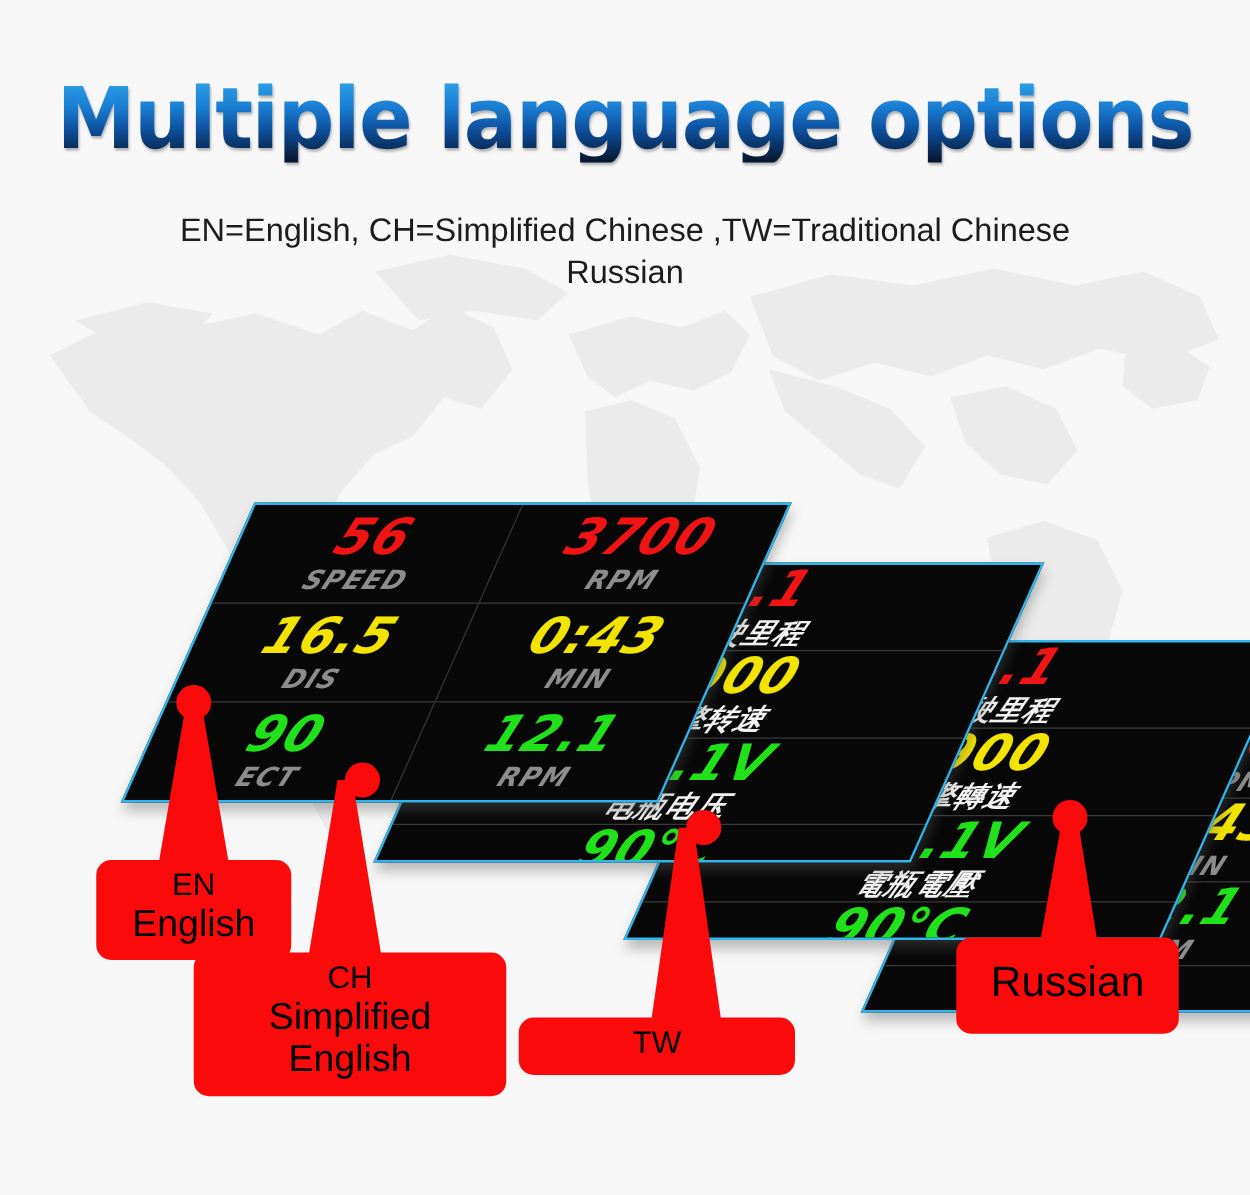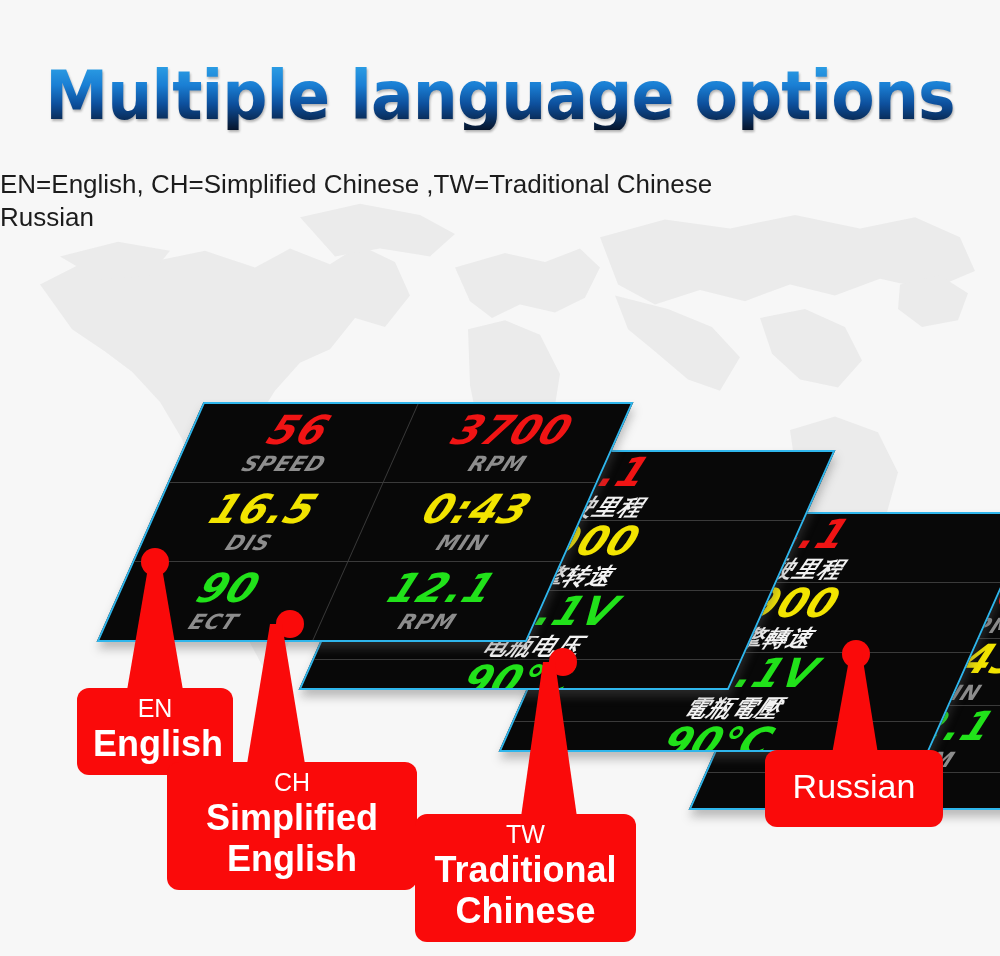--- a/index.html
+++ b/index.html
@@ -23,21 +23,21 @@
     font-size:68px;font-weight:bold;letter-spacing:-1px;
     line-height:1;
     transform:scaleX(.93);
     background:linear-gradient(180deg,#2fa4e8 0%,#1a7fd4 34%,#0d4f9c 62%,#07152c 100%);
     -webkit-background-clip:text;background-clip:text;
     color:transparent;-webkit-text-fill-color:transparent;
     filter:drop-shadow(1px 2px 1px rgba(120,120,120,.55));
     white-space:nowrap;
   }
   .subtitle{
-    position:absolute;top:168px;left:0;width:1000px;text-align:left;
+    position:absolute;top:168px;left:0;width:1000px;text-align:center;
     font-size:26px;color:#1c1c1c;line-height:1.28;
   }
 
   
   #stack{position:absolute;left:0;top:0;width:1000px;height:956px;}
 
   .panel{
     position:absolute;
     width:430px;height:240px;
     background:#080808;
@@ -88,25 +88,25 @@
   
   .callout{position:absolute;z-index:20;}
   .dot{
     position:absolute;width:28px;height:28px;border-radius:50%;
     background:#fa0a0a;left:50%;margin-left:-14px;top:0;
   }
   .tri{
     position:absolute;left:50%;top:12px;background:#fa0a0a;
   }
   .bubble{
-    position:absolute;background:#fa0a0a;color:#ffffff;border-radius:12px;
+    position:absolute;background:#fa0a0a;color:#000000;border-radius:12px;
     text-align:center;padding:7px 16px 11px;left:50%;
   }
   .bubble .code{display:block;font-size:25px;line-height:1.1;}
-  .bubble .name{display:block;font-size:36px;font-weight:bold;line-height:1.15;}
+  .bubble .name{display:block;font-size:30px;font-weight:normal;line-height:1.15;}
   .bubble .solo{display:block;font-size:34px;line-height:1.2;padding:4px 0;}
 </style>
 </head>
 <body>
 
 <svg id="worldmap" viewBox="0 0 1000 500" preserveAspectRatio="none" aria-hidden="true">
   <g>
     <path d="M40 120 L95 95 L150 100 L205 90 L255 105 L290 88 L330 102 L360 85 L395 100
              L410 130 L385 158 L355 150 L330 178 L300 190 L275 215 L250 250 L230 290
              L212 330 L196 300 L182 258 L160 225 L132 198 L105 180 L72 160 Z"></path>
@@ -262,34 +262,33 @@
     <span class="code">EN</span>
     <span class="name">English</span>
   </div>
 </div>
 
 <div class="callout" id="co-ch" style="left:165px;top:610px;width:240px;">
   <div class="dot" style="left:125px;"></div>
   <svg width="260" height="140" style="position:absolute;left:0;top:14px;">
     <polygon points="105,0 117,0 140,140 82,140" fill="#fa0a0a"></polygon>
   </svg>
-  <div class="bubble" style="top:152px;left:-10px;margin-left:12px;width:250px;box-sizing:border-box;">
+  <div class="bubble" style="top:152px;left:-10px;margin-left:0;width:250px;box-sizing:border-box;">
     <span class="code">CH</span>
     <span class="name">Simplified English</span>
   </div>
 </div>
 
 <div class="callout" id="co-tw" style="left:425px;top:648px;width:270px;">
   <div class="dot" style="left:138px;"></div>
   <svg width="280" height="155" style="position:absolute;left:0;top:14px;">
     <polygon points="118,0 130,0 152,155 96,155" fill="#fa0a0a"></polygon>
   </svg>
   <div class="bubble" style="top:166px;left:-10px;margin-left:0;width:221px;box-sizing:border-box;">
     <span class="code">TW</span>
-    <span class="name">Traditional Chinese</span>
   </div>
 </div>
 
 <div class="callout" id="co-ru" style="left:770px;top:640px;width:180px;">
   <div class="dot" style="left:86px;"></div>
   <svg width="180" height="100" style="position:absolute;left:0;top:14px;">
     <polygon points="80,0 92,0 108,100 62,100" fill="#fa0a0a"></polygon>
   </svg>
   <div class="bubble" style="top:110px;left:-5px;margin-left:0;width:178px;box-sizing:border-box;padding:12px 10px 16px;">
     <span class="solo">Russian</span>

